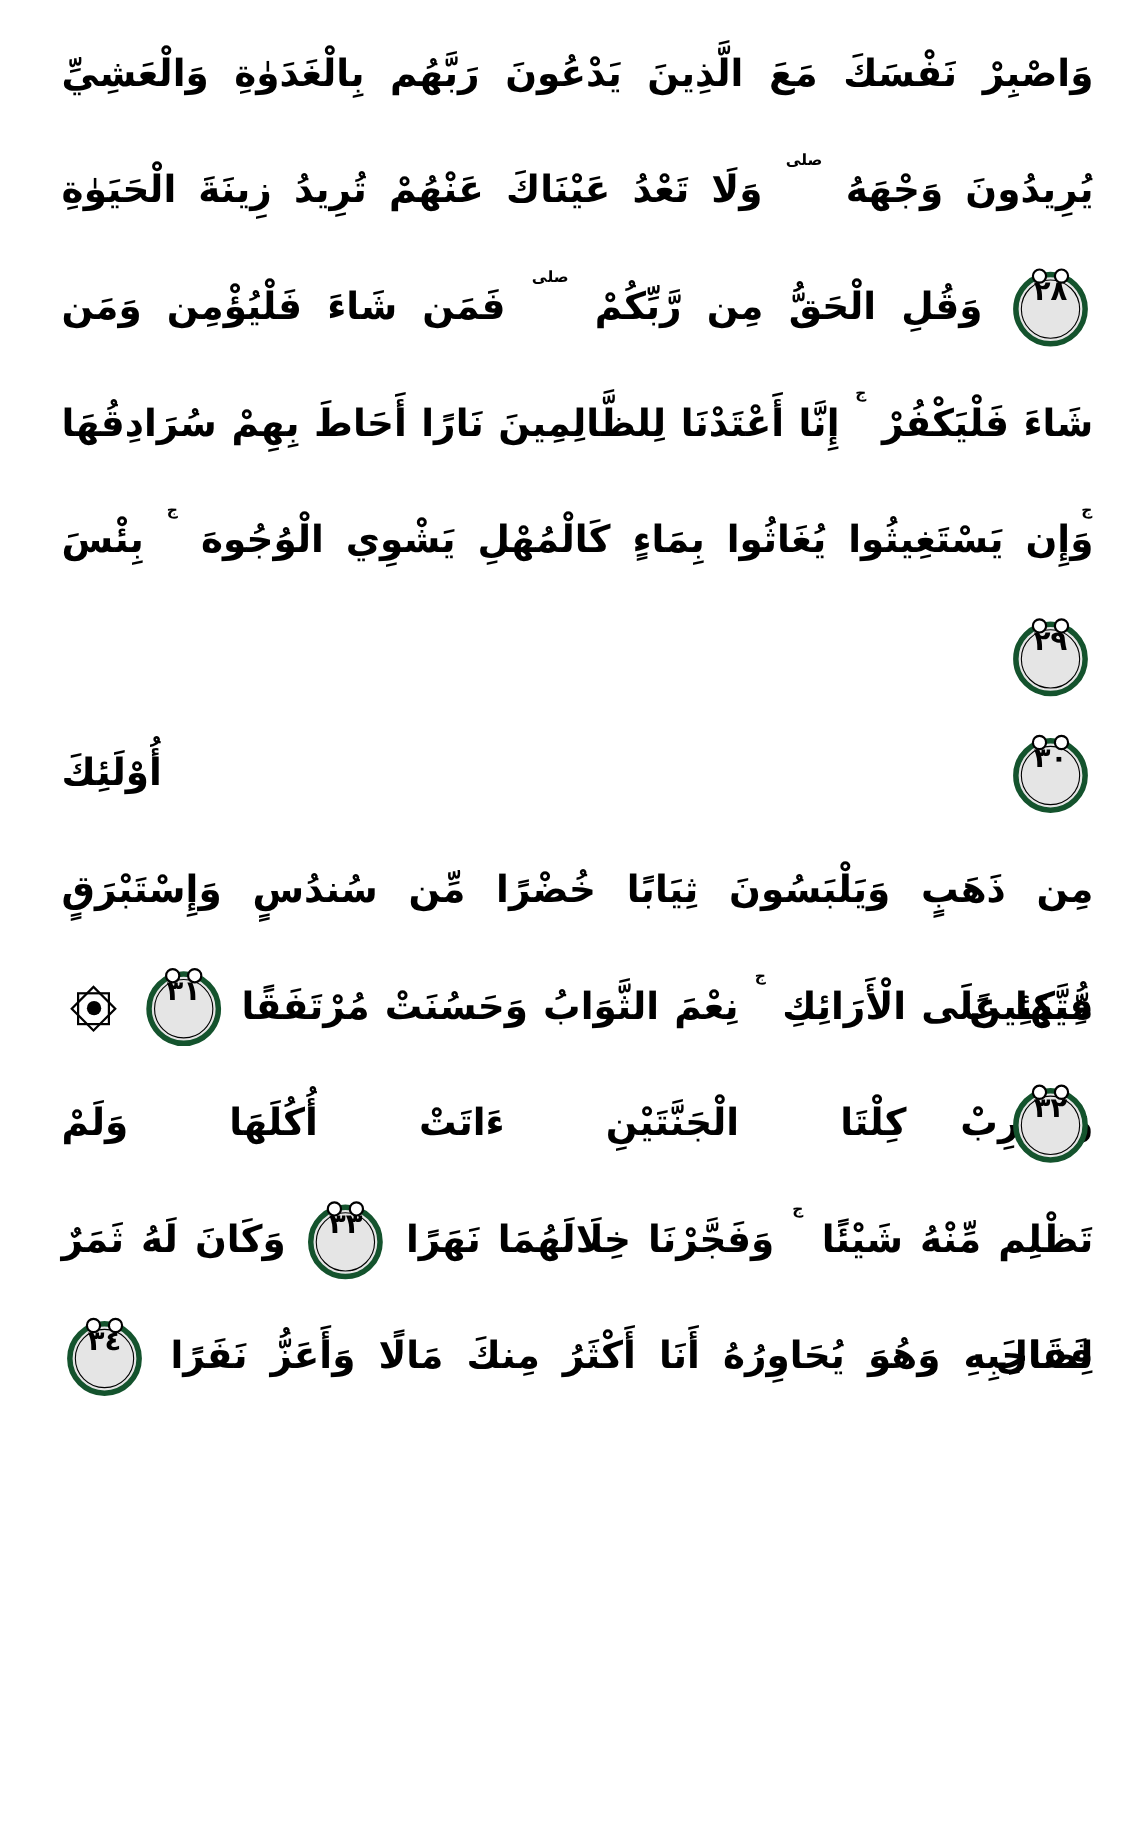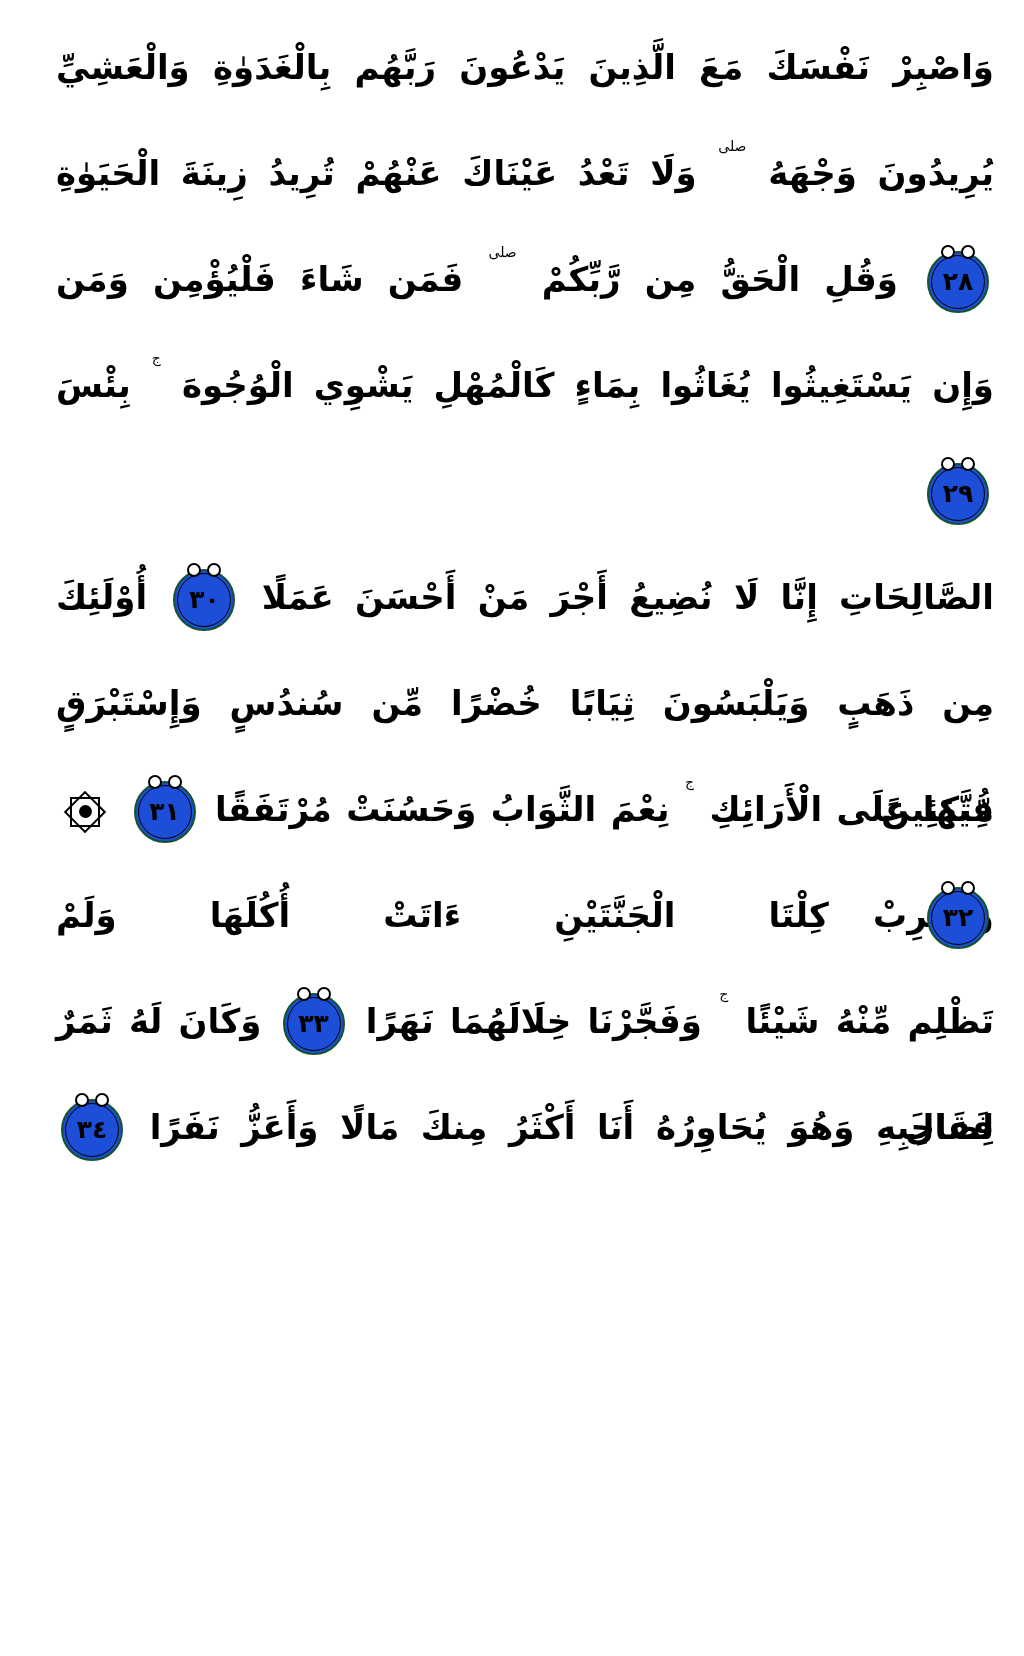--- a/index.html
+++ b/index.html
@@ -33,38 +33,38 @@
     text-justify: inter-word;
     white-space: normal;
   }
   .txt {
     display: inline;
   }
   
   .waqf {
     display: inline-block;
     font-size: 14px;
-    font-weight: normal;
+    font-weight: bold;
     vertical-align: 34px;
     line-height: 1;
     margin: 0 1px;
   }
   
   .ayah {
     position: relative;
     display: inline-flex;
-    align-items: center;
+    align-items: flex-start;
     justify-content: center;
     width: 58px;
     height: 58px;
-    border: 2px solid #14532d;
+    border: 5px solid #14532d;
     border-radius: 50%;
     vertical-align: middle;
     margin: 0 5px;
-    background: #1d4ed8;
+    background: #e5e5e5;
   }
   .ayah::before {
     content: "";
     position: absolute;
     inset: 2px;
     border: 1.5px solid #000;
     border-radius: 50%;
   }
   .ayah .dots::before,
   .ayah .dots::after {
@@ -135,36 +135,41 @@
   <div class="line">
     <span class="ayah">
         <i class="dots"></i>
         <span class="num">٢٨</span>
       </span>
     <span class="txt">وَقُلِ الْحَقُّ مِن رَّبِّكُمْ</span>
     <span class="waqf">صلى</span>
     <span class="txt">فَمَن شَاءَ فَلْيُؤْمِن وَمَن</span>
   </div>
 
+  <div class="line">
+    <span class="txt">شَاءَ فَلْيَكْفُرْ</span>
+    <span class="waqf">ج</span>
+    <span class="txt">إِنَّا أَعْتَدْنَا لِلظَّالِمِينَ نَارًا أَحَاطَ بِهِمْ سُرَادِقُهَا</span>
+    <span class="waqf">ج</span>
+  </div>
 
   <div class="line">
     <span class="txt">وَإِن يَسْتَغِيثُوا يُغَاثُوا بِمَاءٍ كَالْمُهْلِ يَشْوِي الْوُجُوهَ</span>
     <span class="waqf">ج</span>
     <span class="txt">بِئْسَ</span>
   </div>
 
   <div class="line">
     <span class="ayah">
         <i class="dots"></i>
         <span class="num">٢٩</span>
       </span>
   </div>
 
   <div class="line">
-    <span class="txt">الصَّالِحَاتِ إِنَّا لَا نُضِيعُ أَجْرَ مَنْ أَحْسَنَ عَمَلًا</span>
     <span class="ayah">
         <i class="dots"></i>
         <span class="num">٣٠</span>
       </span>
     <span class="txt">أُوْلَئِكَ</span>
   </div>
 
 
   <div class="line">
     <span class="txt">مِن ذَهَبٍ وَيَلْبَسُونَ ثِيَابًا خُضْرًا مِّن سُندُسٍ وَإِسْتَبْرَقٍ مُّتَّكِئِينَ</span>

